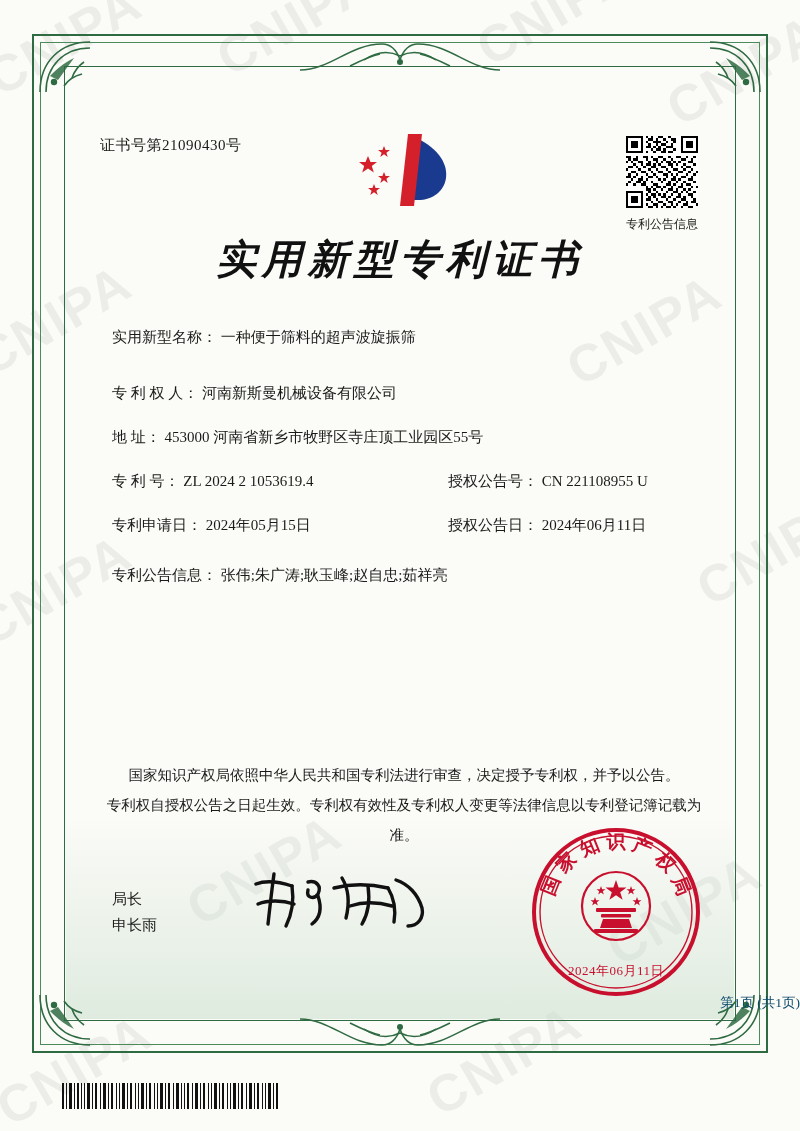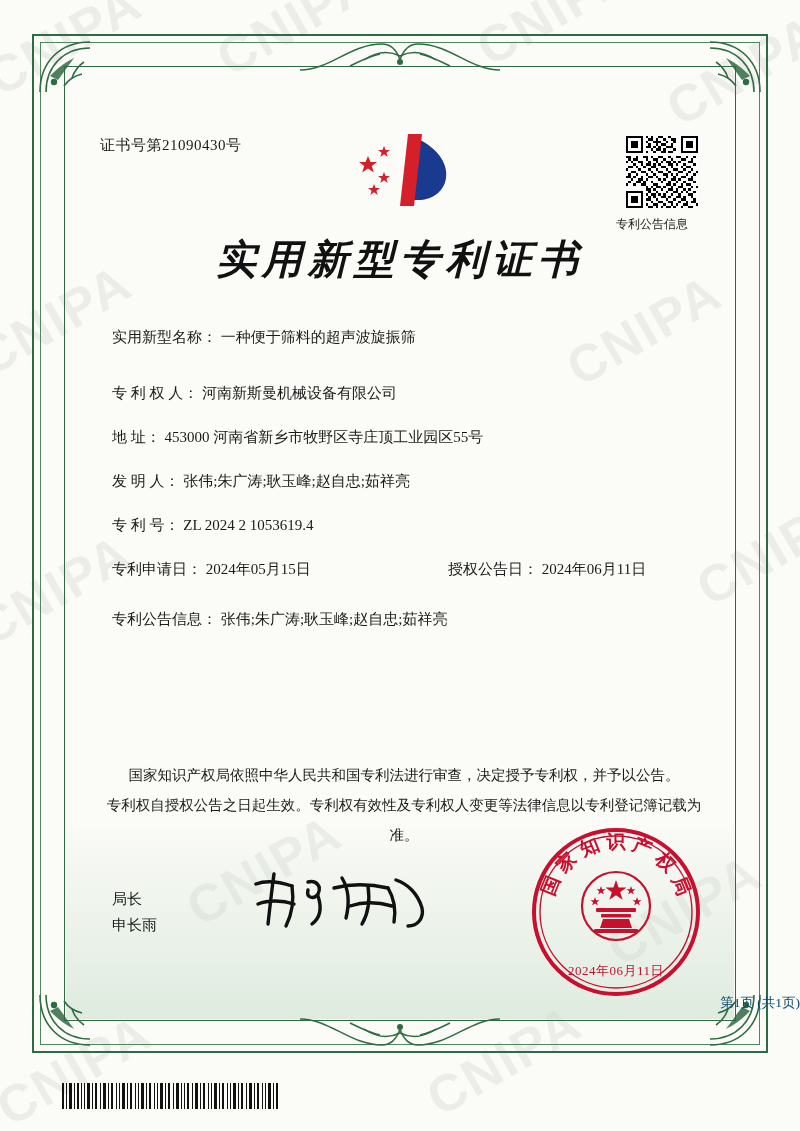--- a/index.html
+++ b/index.html
@@ -104,20 +104,21 @@
     top: 128px;
     width: 120px;
     height: 88px;
   }
 
   .qr-wrap {
     position: absolute;
     right: 92px;
     top: 136px;
     width: 92px;
+    text-align: center;
   }
   .qr {
     width: 72px;
     height: 72px;
     margin: 0 auto;
     background-repeat: no-repeat;
   }
   .qr-caption {
     margin-top: 8px;
     font-size: 12px;
@@ -589,28 +590,28 @@
       <div class="row" style="margin-top:34px;">
         <span class="label">专 利 权 人：</span>
         <span class="value">河南新斯曼机械设备有限公司</span>
       </div>
 
       <div class="row">
         <span class="label">地        址：</span>
         <span class="value">453000 河南省新乡市牧野区寺庄顶工业园区55号</span>
       </div>
 
-      <div class="row">
-        <span class="label">发  明  人：</span>
-        <span class="value">张伟;朱广涛;耿玉峰;赵自忠;茹祥亮</span>
-      </div>
 
       <div class="row two-col">
         <span class="label">专  利  号：</span>
         <span class="value">ZL 2024 2 1053619.4</span>
+        <span class="col2">
+          <span class="label">授权公告号：</span>
+          <span class="value">CN 221108955 U</span>
+        </span>
       </div>
 
       <div class="row two-col">
         <span class="label">专利申请日：</span>
         <span class="value">2024年05月15日</span>
         <span class="col2">
           <span class="label">授权公告日：</span>
           <span class="value">2024年06月11日</span>
         </span>
       </div>

